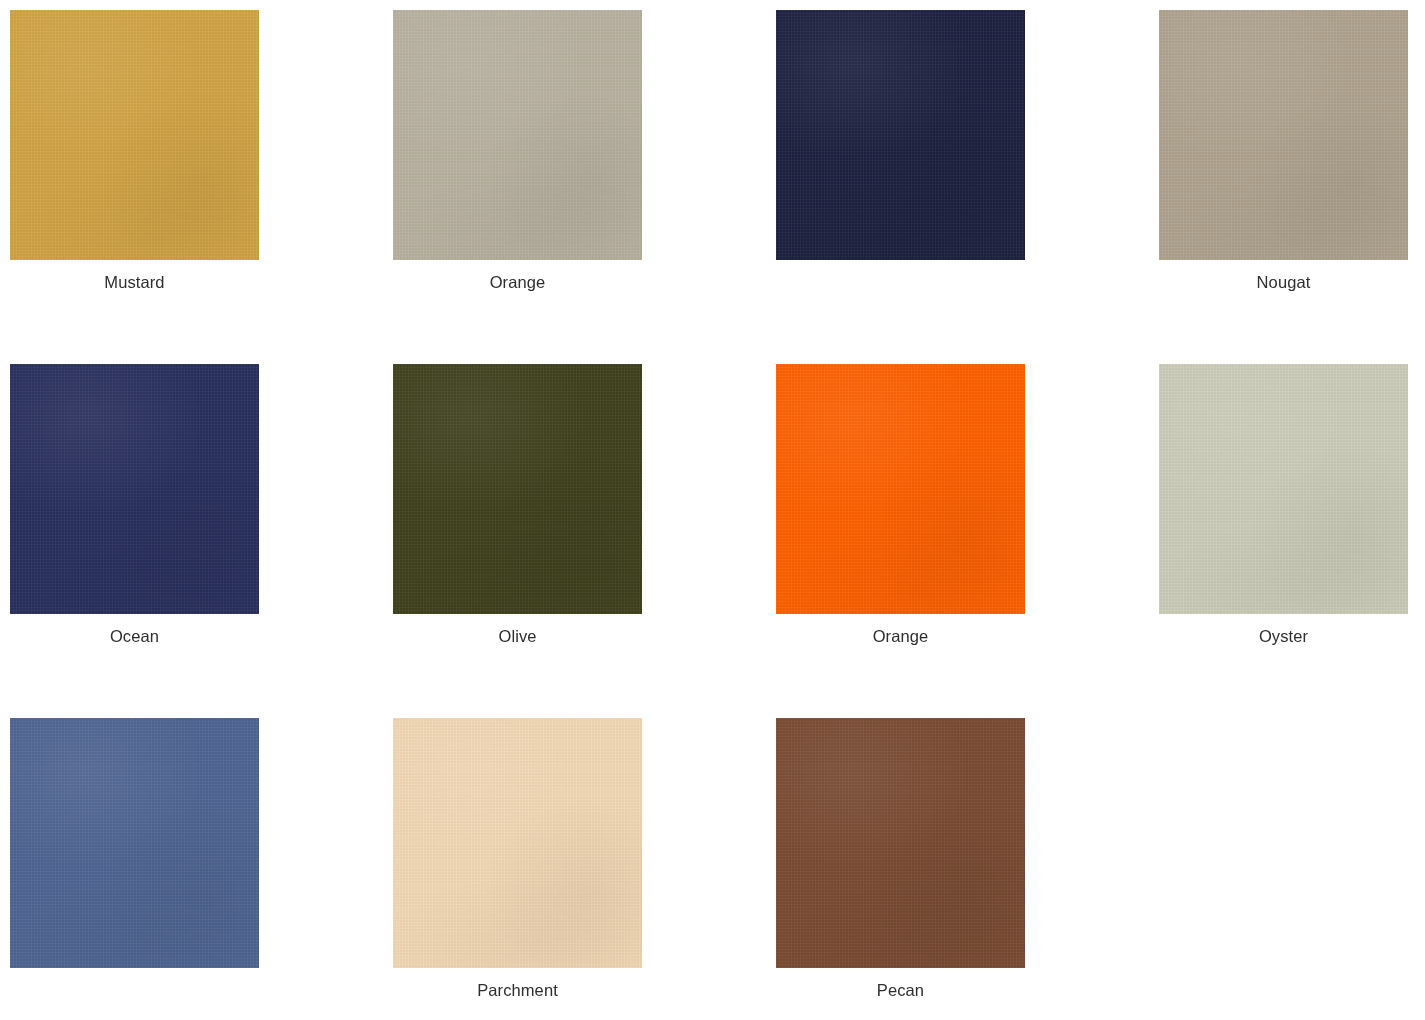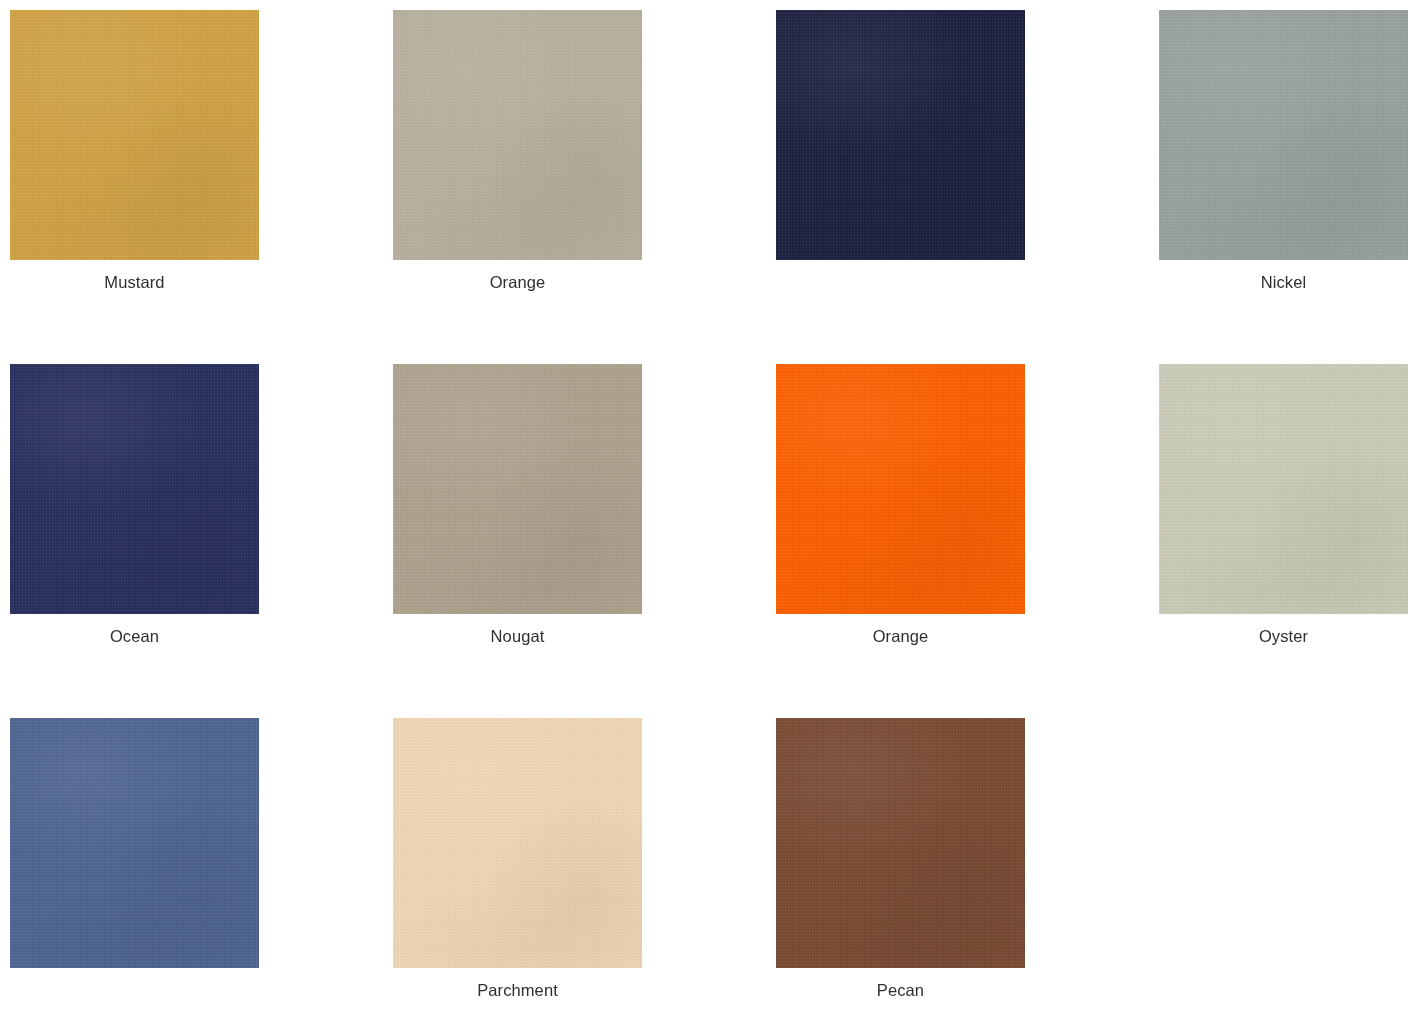--- a/index.html
+++ b/index.html
@@ -95,30 +95,30 @@
       <div class="swatch-label">Mustard</div>
     </div>
     <div class="swatch-cell">
       <div class="swatch-chip" style="background-color: rgb(185, 178, 161);"></div>
       <div class="swatch-label">Orange</div>
     </div>
     <div class="swatch-cell">
       <div class="swatch-chip" style="background-color: rgb(30, 33, 64);"></div>
     </div>
     <div class="swatch-cell">
-      <div class="swatch-chip" style="background-color: rgb(154, 163, 161);"></div>
-      <div class="swatch-label">Nickel</div>
+      <div class="swatch-chip" style="background-color: rgb(176, 164, 144);"></div>
+      <div class="swatch-label">Nougat</div>
     </div>
     <div class="swatch-cell">
       <div class="swatch-chip" style="background-color: rgb(41, 48, 94);"></div>
       <div class="swatch-label">Ocean</div>
     </div>
     <div class="swatch-cell">
-      <div class="swatch-chip" style="background-color: rgb(176, 164, 144);"></div>
-      <div class="swatch-label">Nougat</div>
+      <div class="swatch-chip" style="background-color: rgb(63, 65, 29);"></div>
+      <div class="swatch-label">Olive</div>
     </div>
     <div class="swatch-cell">
       <div class="swatch-chip" style="background-color: rgb(255, 96, 0);"></div>
       <div class="swatch-label">Orange</div>
     </div>
     <div class="swatch-cell">
       <div class="swatch-chip" style="background-color: rgb(205, 205, 186);"></div>
       <div class="swatch-label">Oyster</div>
     </div>
     <div class="swatch-cell">

